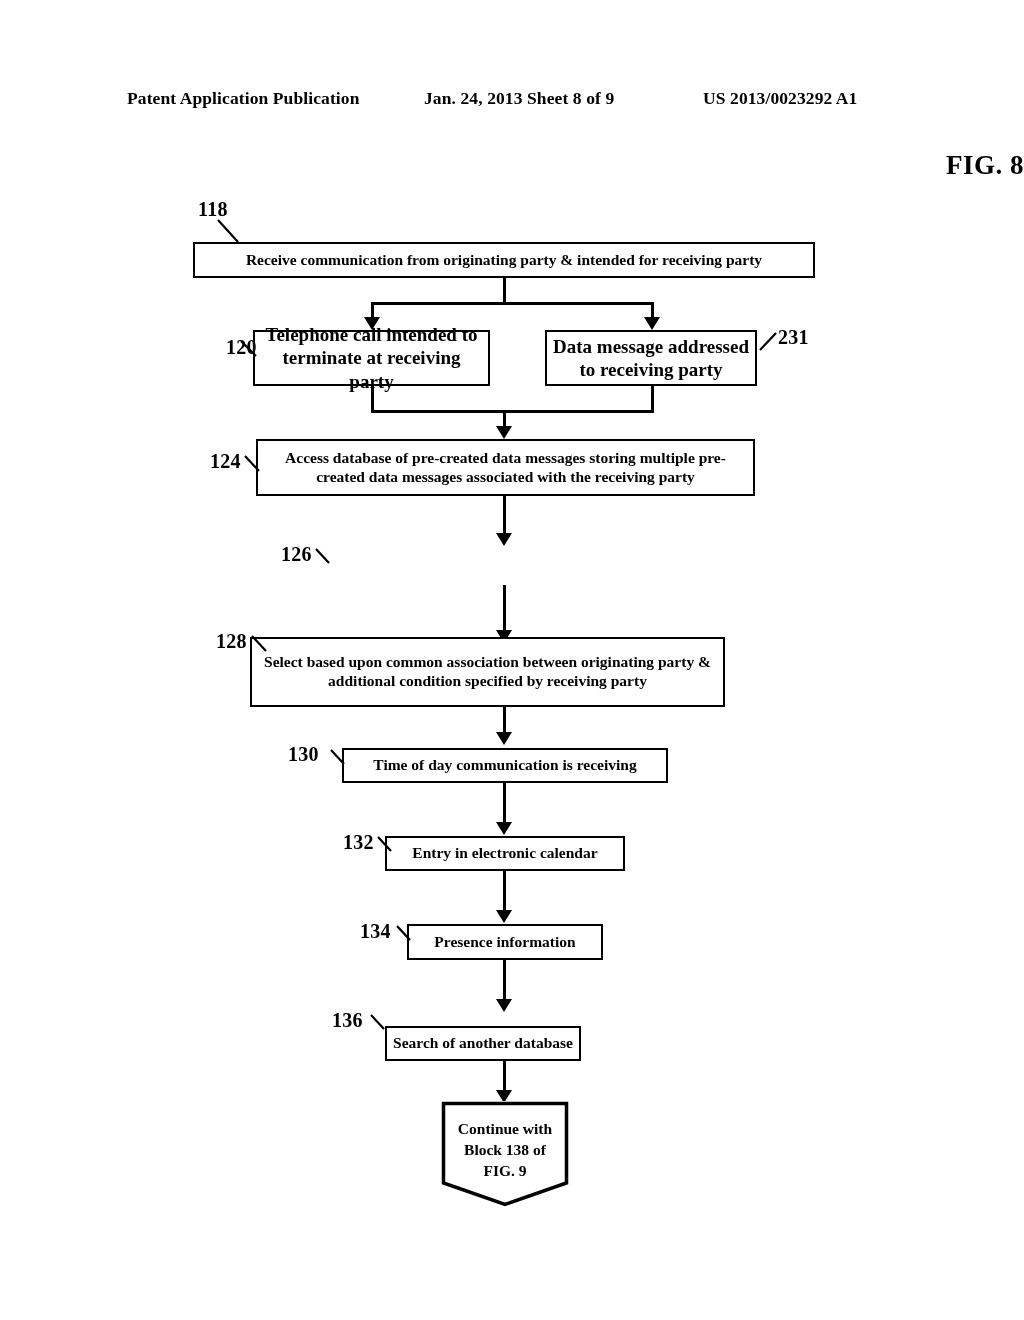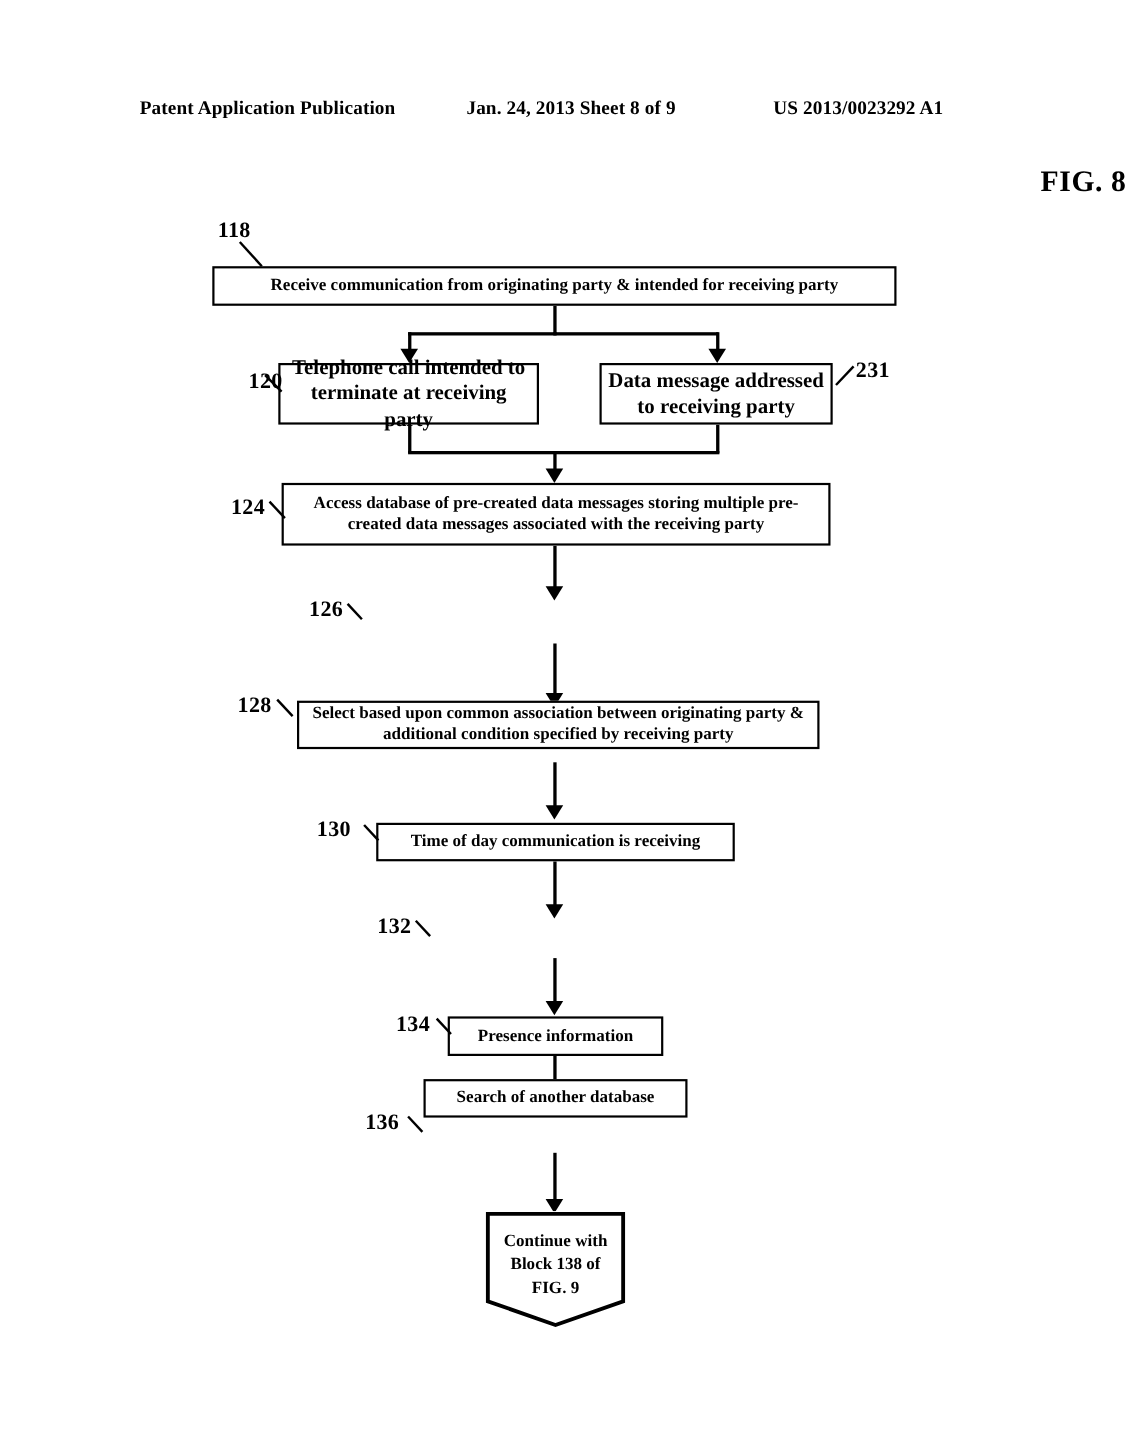--- a/index.html
+++ b/index.html
@@ -196,21 +196,21 @@
     <line x1="1" y1="1" x2="14" y2="15"></line>
   </svg>
 
   <div class="vline" style="left:503px; top:585px; height:47px;"></div>
   <div class="arrowhead" style="left:496px; top:630px;"></div>
 
   <div class="refnum" style="left:216px; top:630px;">128</div>
   <svg class="leader" style="left:251px; top:635px; width:22px; height:22px;">
     <line x1="1" y1="1" x2="15" y2="16"></line>
   </svg>
-  <div class="node" style="left:270px; top:637px; width:475px; height:44px;">
+  <div class="node" style="left:250px; top:637px; width:475px; height:70px;">
     <span>Select based upon common association between originating party &amp; additional condition specified by receiving party</span>
   </div>
 
   <div class="vline" style="left:503px; top:693px; height:40px;"></div>
   <div class="arrowhead" style="left:496px; top:732px;"></div>
 
   <div class="refnum" style="left:288px; top:743px;">130</div>
   <svg class="leader" style="left:330px; top:749px; width:22px; height:22px;">
     <line x1="1" y1="1" x2="14" y2="15"></line>
   </svg>
@@ -218,40 +218,43 @@
     <span>Time of day communication is receiving</span>
   </div>
 
   <div class="vline" style="left:503px; top:783px; height:40px;"></div>
   <div class="arrowhead" style="left:496px; top:822px;"></div>
 
   <div class="refnum" style="left:343px; top:831px;">132</div>
   <svg class="leader" style="left:377px; top:836px; width:22px; height:22px;">
     <line x1="1" y1="1" x2="14" y2="15"></line>
   </svg>
+  <div class="node" style="left:385px; top:836px; width:240px; height:35px;">
+    <span>Entry in electronic calendar</span>
+  </div>
 
   <div class="vline" style="left:503px; top:871px; height:40px;"></div>
   <div class="arrowhead" style="left:496px; top:910px;"></div>
 
   <div class="refnum" style="left:360px; top:920px;">134</div>
   <svg class="leader" style="left:396px; top:925px; width:22px; height:22px;">
     <line x1="1" y1="1" x2="14" y2="15"></line>
   </svg>
   <div class="node" style="left:407px; top:924px; width:196px; height:36px;">
     <span>Presence information</span>
   </div>
 
   <div class="vline" style="left:503px; top:960px; height:40px;"></div>
   <div class="arrowhead" style="left:496px; top:999px;"></div>
 
   <div class="refnum" style="left:332px; top:1009px;">136</div>
   <svg class="leader" style="left:370px; top:1014px; width:22px; height:22px;">
     <line x1="1" y1="1" x2="14" y2="15"></line>
   </svg>
-  <div class="node" style="left:385px; top:981px; width:240px; height:35px;">
+  <div class="node" style="left:385px; top:1026px; width:196px; height:35px;">
     <span>Search of another database</span>
   </div>
 
   <div class="vline" style="left:503px; top:1048px; height:45px;"></div>
   <div class="arrowhead" style="left:496px; top:1090px;"></div>
 
   <div class="pentagon" style="left:441px; top:1101px; width:128px; height:106px;">
     <svg viewBox="0 0 128 106" preserveAspectRatio="none">
       <polygon points="2.5,2.5 125.5,2.5 125.5,82 64,103.5 2.5,82" fill="#ffffff" stroke="#000000" stroke-width="3.5" stroke-linejoin="miter"></polygon>
     </svg>

